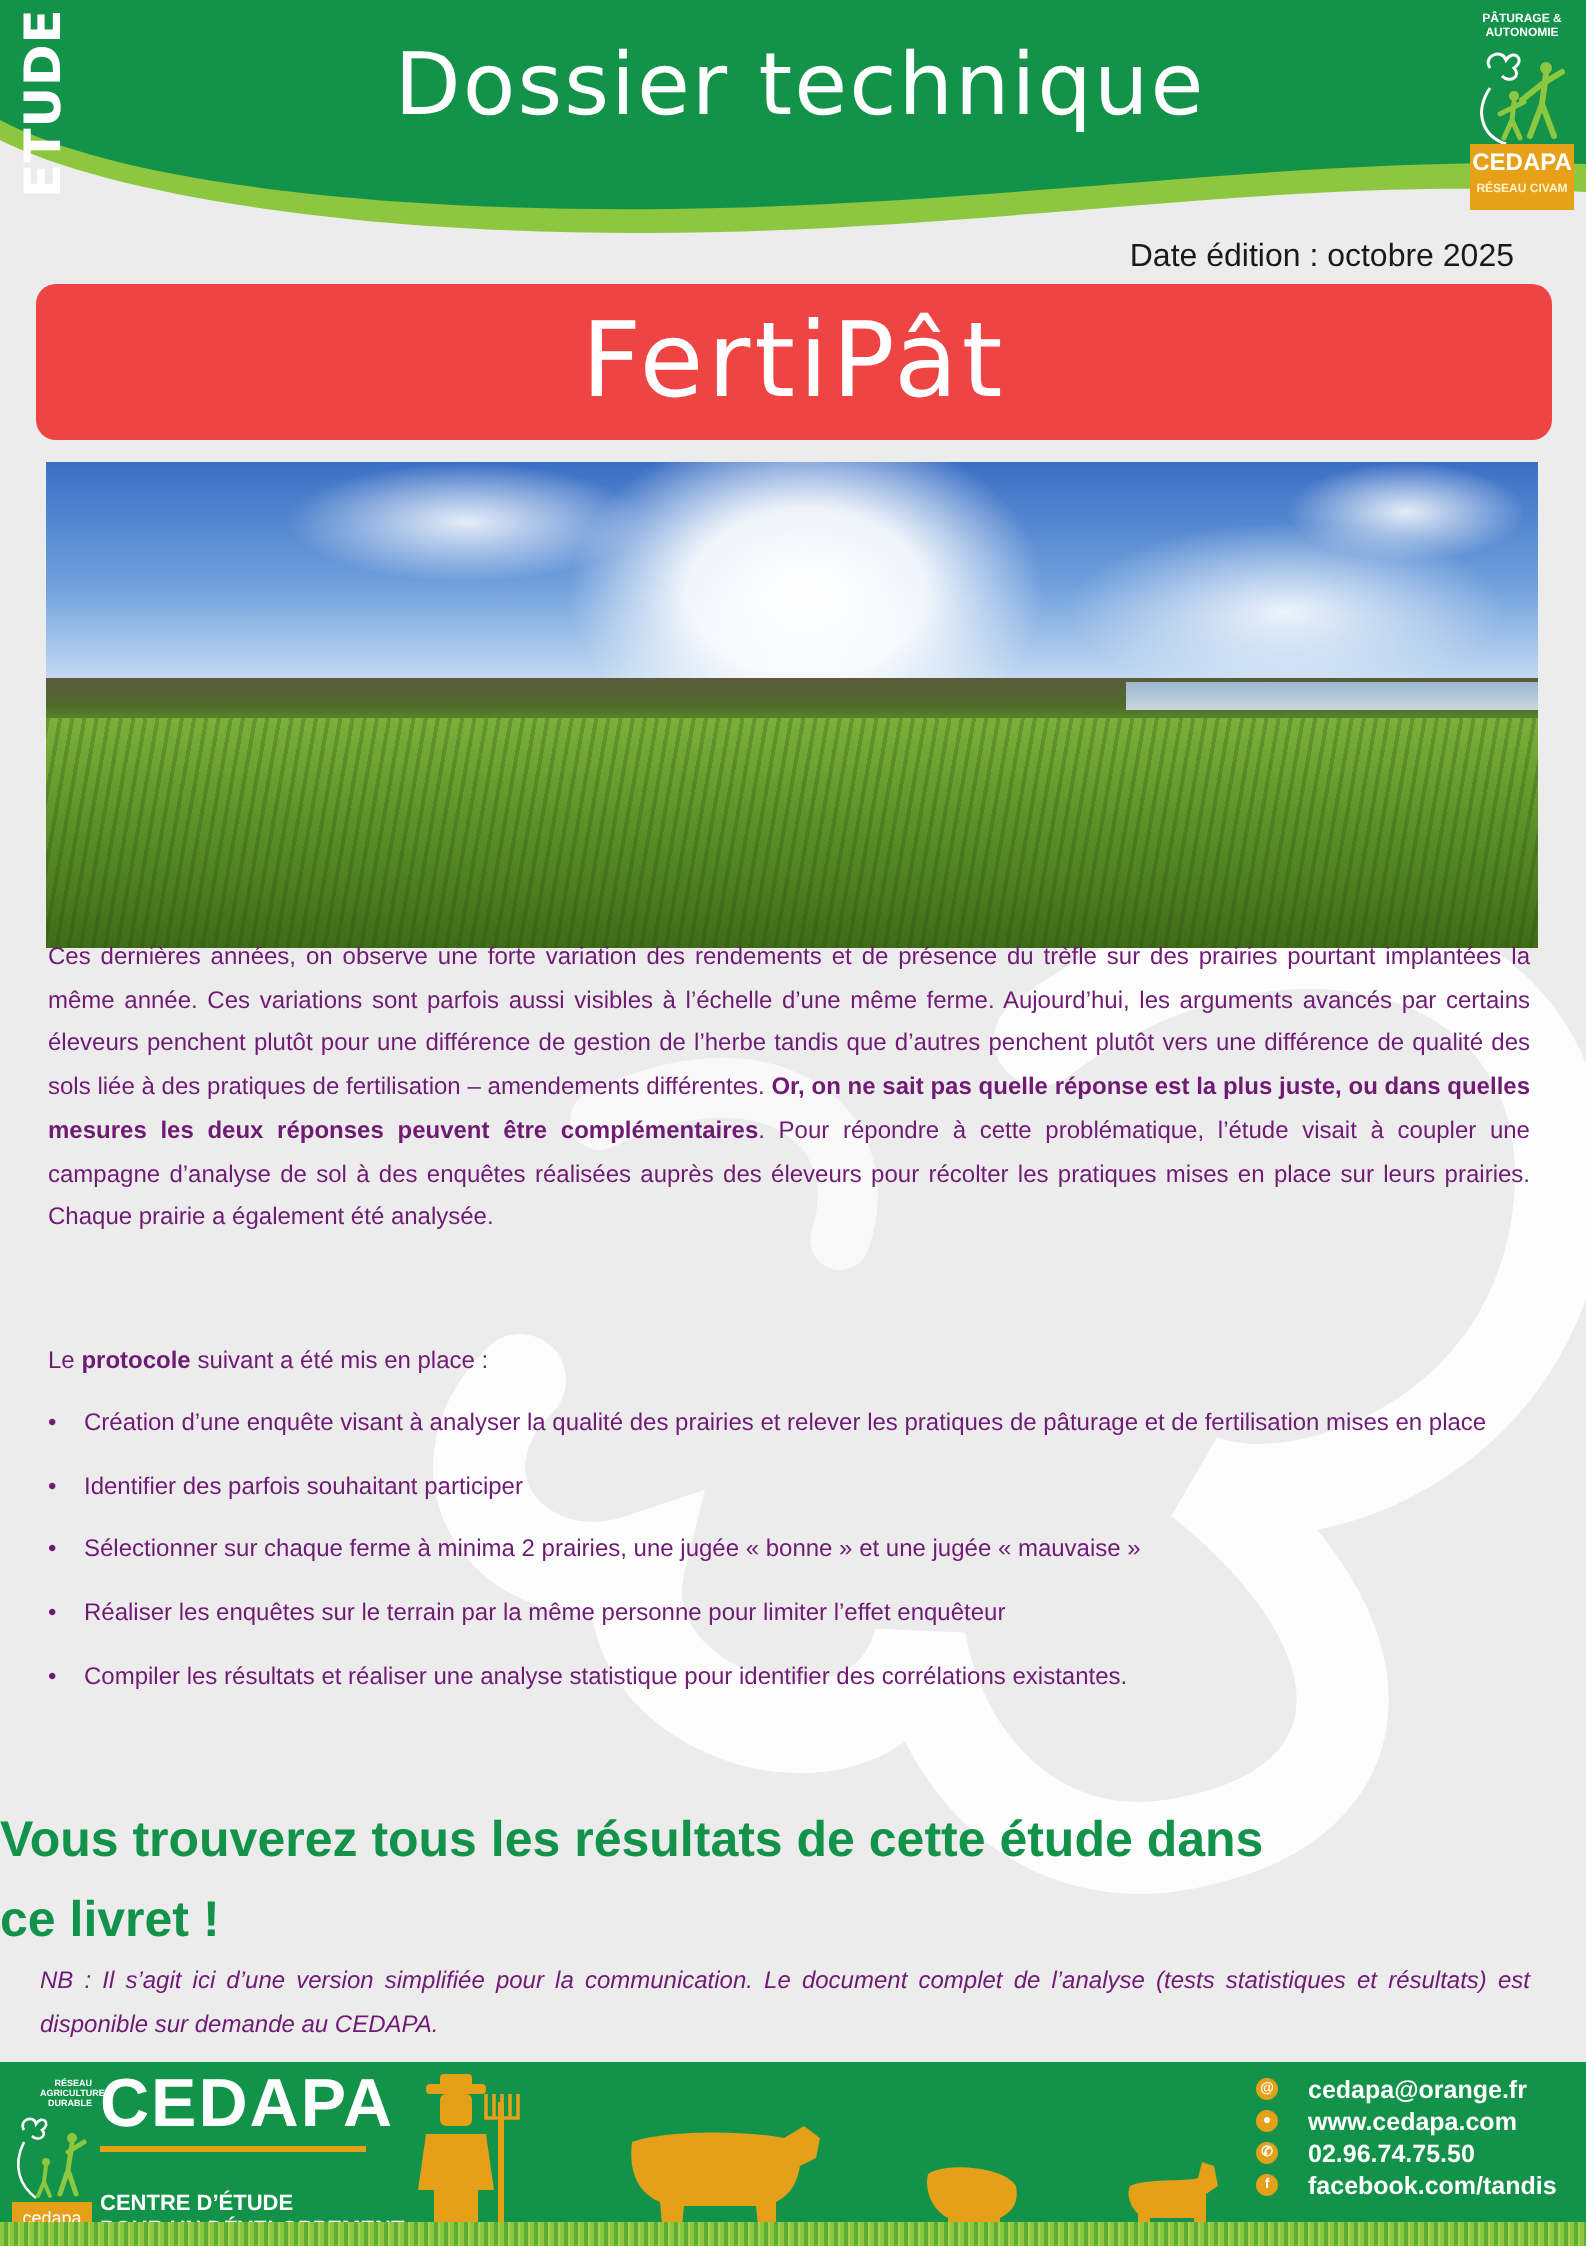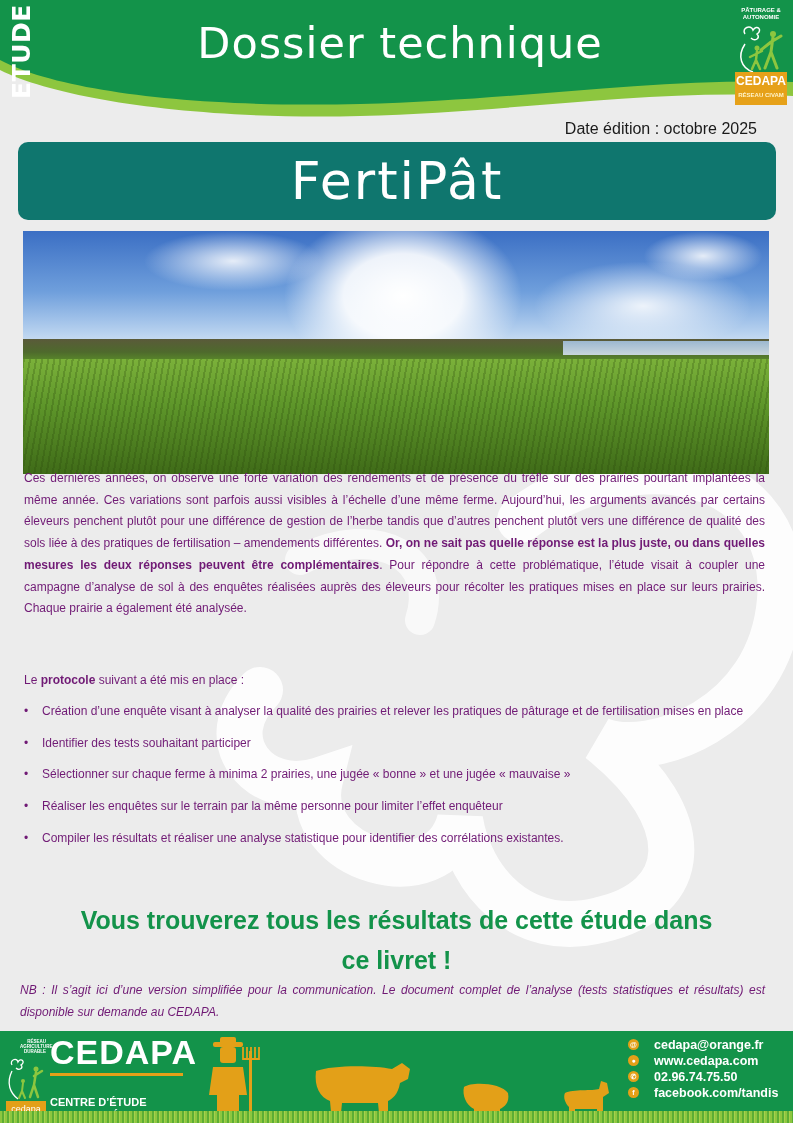--- a/index.html
+++ b/index.html
@@ -42,21 +42,21 @@
   .logo-top .lt1 { position: absolute; top: 3px; left: 0; width: 52px; text-align: center; color: #fff; font-size: 6px; font-weight: bold; line-height: 7px; }
   .logo-top .orange { position: absolute; left: 0; top: 68px; width: 52px; height: 33px; background: #e6a119; }
   .logo-top .cedapa { position: absolute; top: 70px; left: 0; width: 52px; text-align: center; color:#fff; font-weight: bold; font-size: 12px; }
   .logo-top .reseau { position: absolute; top: 88px; left: 0; width: 52px; text-align: center; color:#fff3c8; font-weight: bold; font-size: 6px; }
   .logo-top svg { position: absolute; left: 0; top: 18px; }
   .date {
     position: absolute; right: 36px; top: 120px; font-size: 16px; color: #1a1a1a; z-index: 2;
   }
   .title-banner {
     position: absolute; left: 18px; top: 142px; width: 758px; height: 78px;
-    background: #0f766e; border-radius: 10px; z-index: 2;
+    background: #ef4444; border-radius: 10px; z-index: 2;
     display: flex; align-items: center; justify-content: center;
   }
   .title-banner span {
     color: #ffffff; font-size: 52px; font-family: "DejaVu Sans", sans-serif; letter-spacing: 2px;
   }
   .photo {
     position: absolute; left: 23px; top: 231px; width: 746px; height: 243px; z-index: 2;
     overflow: hidden;
     background: linear-gradient(180deg, #3b6fc4 0%, #6f9fdc 25%, #b8d2ef 42%, #dce8f4 50%, #6a6f4a 52%, #4e7d2a 58%, #5f9a2a 75%, #4a7a1f 100%);
   }
@@ -76,21 +76,21 @@
     font-size: 12px; line-height: 21.7px; text-align: justify; color: #701a75;
     font-family: "Liberation Sans Narrow", "Liberation Sans", sans-serif;
   }
   .para b { font-weight: bold; }
   .intro { position: absolute; left: 24px; top: 468px; width: 741px; z-index: 2; }
   .protocol-intro { position: absolute; left: 24px; top: 670px; width: 741px; z-index: 2; }
   .bullets { position: absolute; left: 24px; top: 701px; width: 741px; z-index: 2; list-style: none; }
   .bullets li { position: relative; padding-left: 18px; margin-bottom: 10px; }
   .bullets li::before { content: "•"; position: absolute; left: 0; top: 0; }
   .callout {
-    position: absolute; left: 0; top: 900px; width: 793px; text-align: center; z-index: 2;
+    position: absolute; left: 0; top: 900px; width: 793px; z-index: 2;
     color: #13934a; font-weight: bold; font-size: 25px; line-height: 40px;
   }
   .nb { position: absolute; left: 20px; top: 980px; width: 745px; z-index: 2; font-style: italic; }
   
   .footer {
     position: absolute; left: 0; top: 1031px; width: 793px; height: 92px; background: #13934a; z-index: 2; overflow: hidden;
   }
   .footer .grass-strip {
     position: absolute; left: 0; bottom: 0; width: 793px; height: 12px;
     background: repeating-linear-gradient(90deg, #8dc63f 0 2px, #5cae34 2px 4px, #a6d04d 4px 5px);
@@ -158,21 +158,21 @@
   <div class="sea"></div>
   <div class="grass"></div>
 </div>
 
 <p class="para intro"><span>Ces dernières années, on observe une forte variation des rendements et de présence du trèfle sur des prairies pourtant implantées la même année. Ces variations sont parfois aussi visibles à l’échelle d’une même ferme. Aujourd’hui, les arguments avancés par certains éleveurs penchent plutôt pour une différence de gestion de l’herbe tandis que d’autres penchent plutôt vers une différence de qualité des sols liée à des pratiques de fertilisation – amendements différentes. </span><b>Or, on ne sait pas quelle réponse est la plus juste, ou dans quelles mesures les deux réponses peuvent être complémentaires</b><span>. Pour répondre à cette problématique, l’étude visait à coupler une campagne d’analyse de sol à des enquêtes réalisées auprès des éleveurs pour récolter les pratiques mises en place sur leurs prairies. Chaque prairie a également été analysée.</span></p>
 
 <p class="para protocol-intro"><span>Le </span><b>protocole</b><span> suivant a été mis en place :</span></p>
 
 <ul class="para bullets">
   <li>Création d’une enquête visant à analyser la qualité des prairies et relever les pratiques de pâturage et de fertilisation mises en place</li>
-  <li>Identifier des tests souhaitant participer</li>
+  <li>Identifier des parfois souhaitant participer</li>
   <li>Sélectionner sur chaque ferme à minima 2 prairies, une jugée « bonne » et une jugée « mauvaise »</li>
   <li>Réaliser les enquêtes sur le terrain par la même personne pour limiter l’effet enquêteur</li>
   <li>Compiler les résultats et réaliser une analyse statistique pour identifier des corrélations existantes.</li>
 </ul>
 
 <div class="callout">
   <div>Vous trouverez tous les résultats de cette étude dans</div>
   <div>ce livret !</div>
 </div>
 

